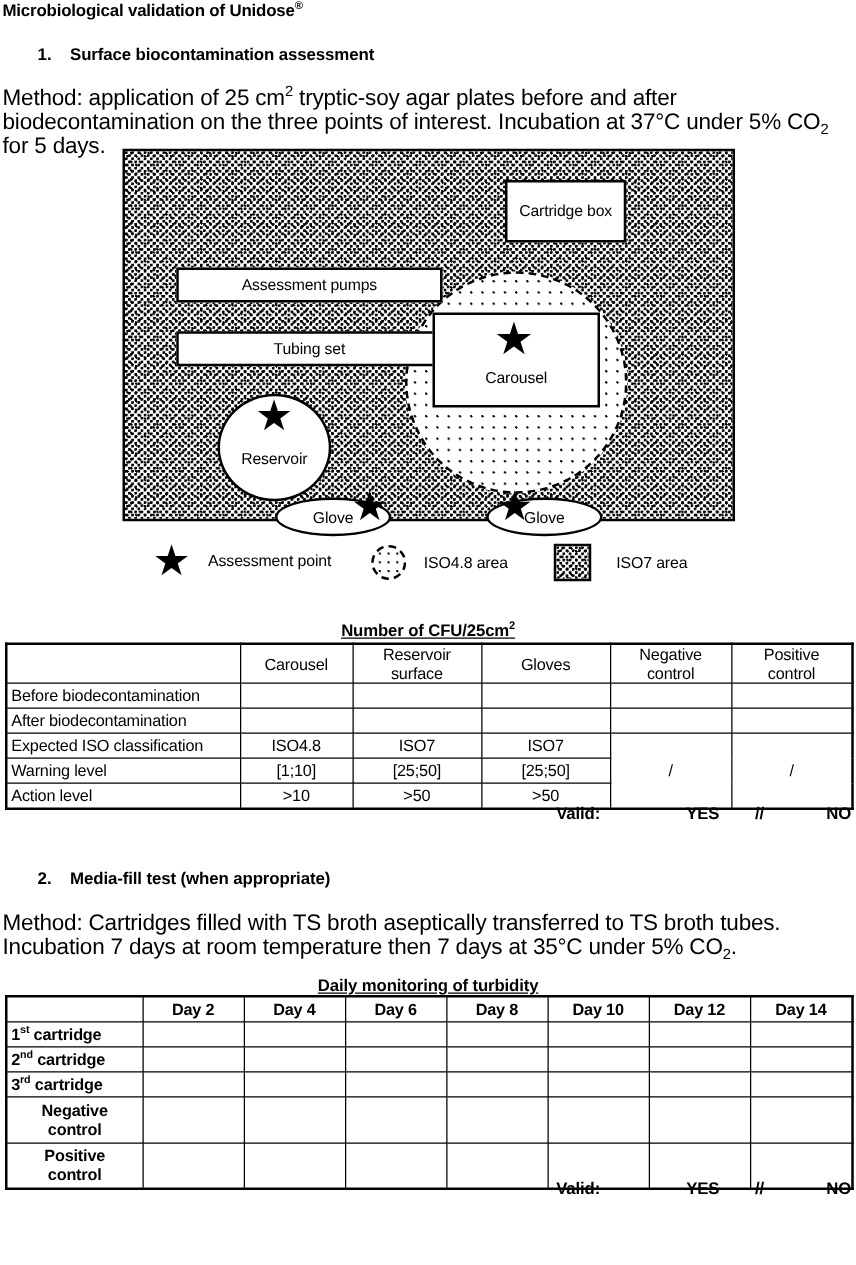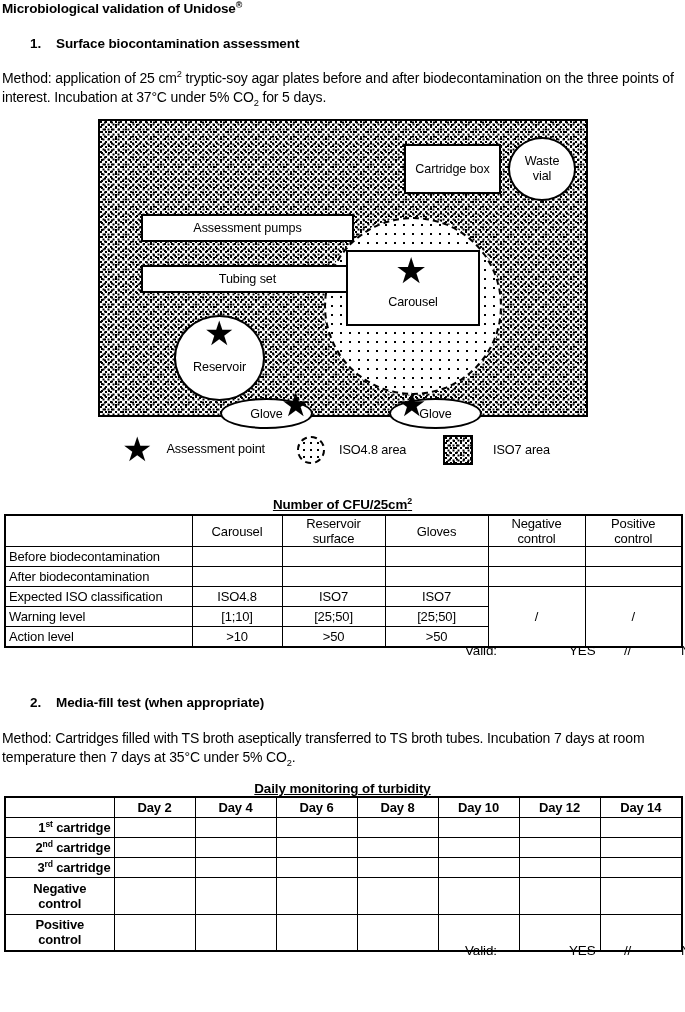--- a/index.html
+++ b/index.html
@@ -39,21 +39,21 @@
     text-align: right;
   }
   .sec-num {
     position: absolute;
     font-size: 13.5px;
     font-weight: bold;
   }
   .method {
     position: absolute;
     left: 2px;
-    font-size: 14px;
+    font-size: 18px;
     line-height: 19px;
     letter-spacing: -0.15px;
     width: 684px;
   }
   sup { font-size: 0.66em; vertical-align: super; line-height: 0; }
   sub { font-size: 0.66em; vertical-align: sub; line-height: 0; }
 
   
   .diagram {
     position: absolute;
@@ -168,30 +168,29 @@
     border: 1px solid #000;
     font-size: 13px;
     letter-spacing: -0.15px;
     padding: 0 3px;
     height: 20px;
     box-sizing: border-box;
   }
   table.grid.outer { border: 2px solid #000; }
   .c { text-align: center; }
   .l { text-align: left; }
-  .r { text-align: right; }
+  .r { }
   .b { font-weight: bold; margin-left: 40px; }
   .hdr { height: 41px; }
 
   .valid-row {
     position: absolute;
     font-size: 13.4px;
-    font-weight: normal;
+    font-weight: bold;
     letter-spacing: -0.1px;
-    margin-left: 20px;
   }
   .footer-note {
     position: absolute;
     font-size: 13.4px;
     font-weight: bold;
     letter-spacing: -0.15px;
   }
 </style>
 </head>
 <body>
@@ -212,26 +211,20 @@
     </div>
 
     <div class="iso48-circle">
       <div class="stipple-light"></div>
     </div>
 
     <div class="dwhite" style="left:404px; top:32px; width:97px; height:50px;">
       <span>Cartridge box</span>
     </div>
 
-    <div class="dwhite dcircle" style="left:508px; top:25px; width:68px; height:64px;">
-      <span class="dlabel-stack">
-        <span>Waste</span>
-        <span>vial</span>
-      </span>
-    </div>
 
     <div class="dwhite" style="left:141px; top:102px; width:213px; height:28px;">
       <span>Assessment pumps</span>
     </div>
 
     <div class="dwhite" style="left:141px; top:153px; width:213px; height:28px;">
       <span>Tubing set</span>
     </div>
 
     <div class="dwhite dcircle" style="left:174px; top:203px; width:91px; height:86px;">

